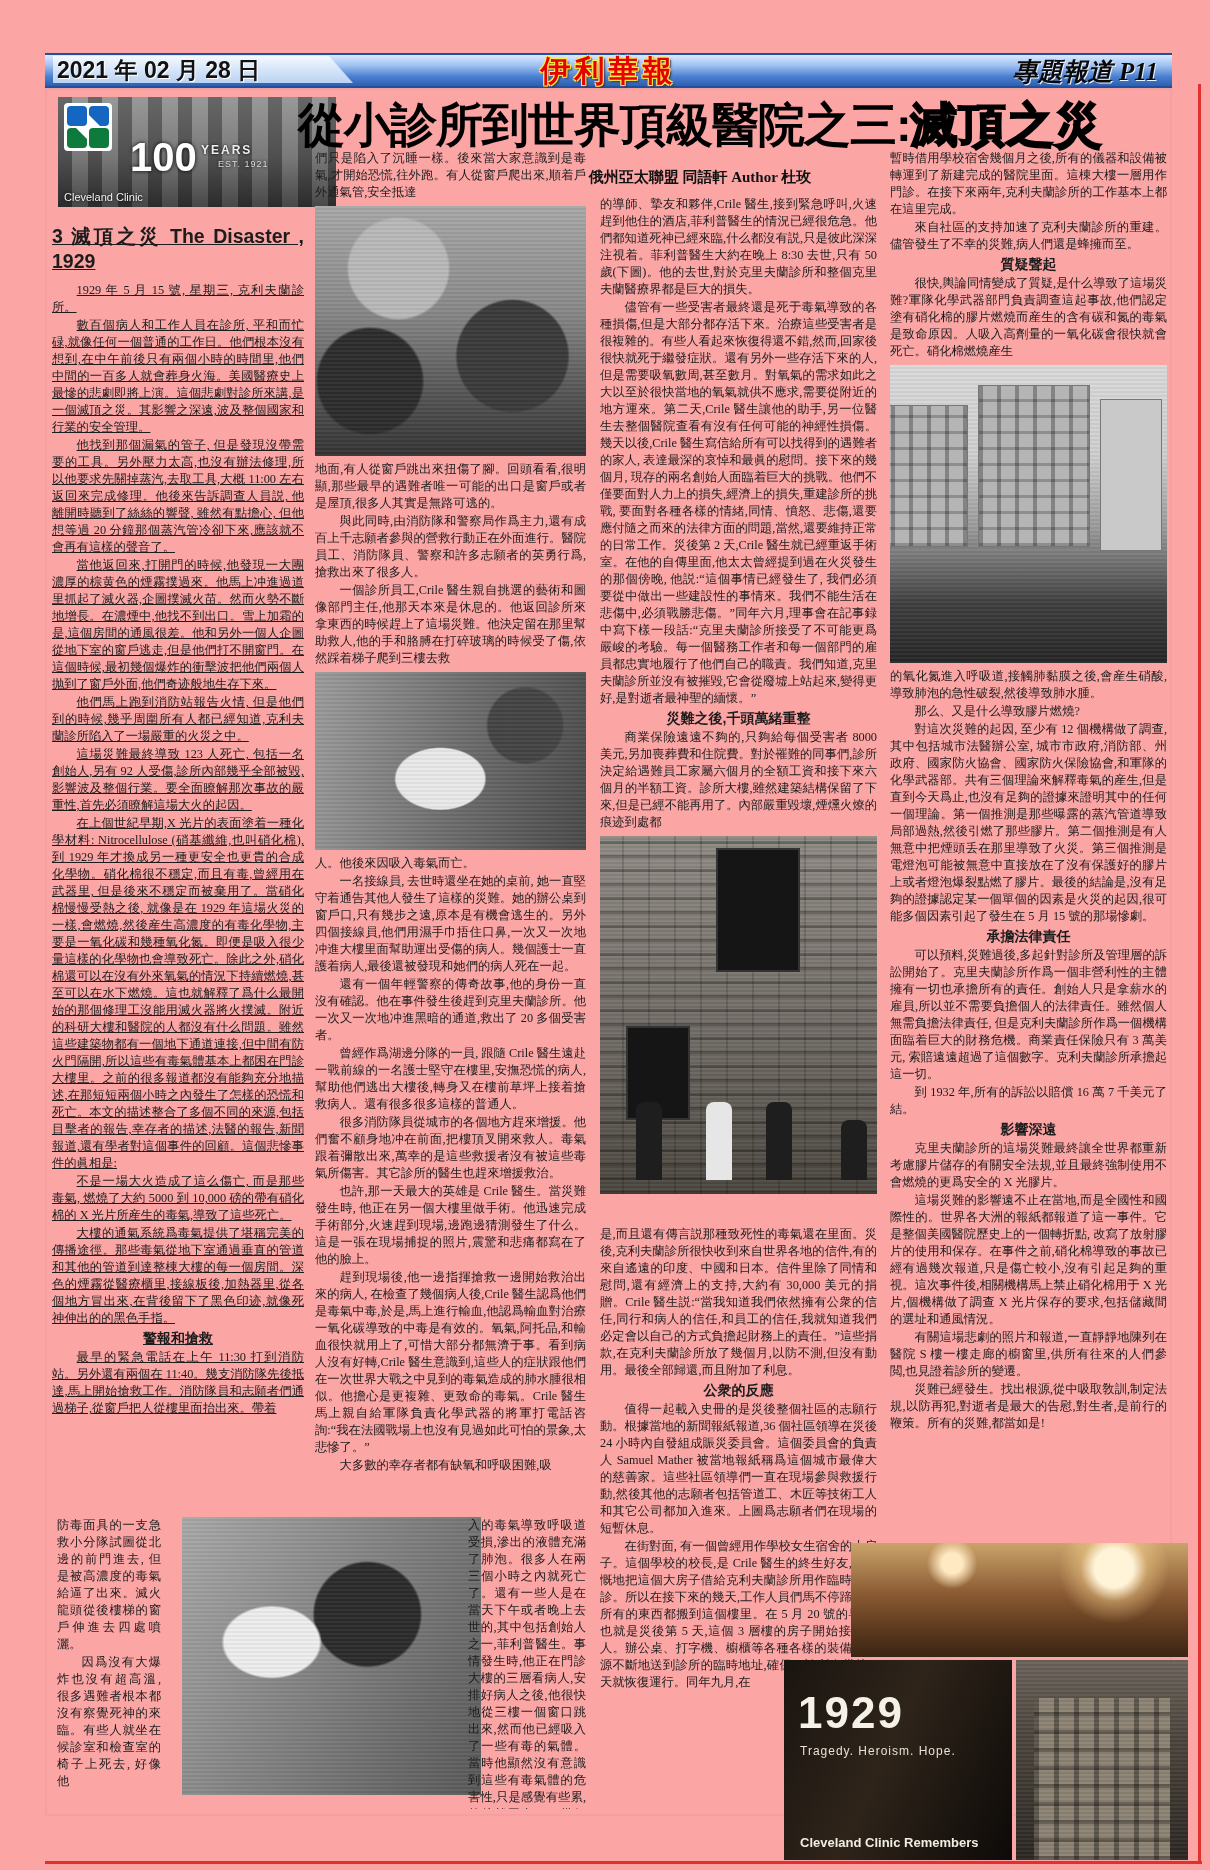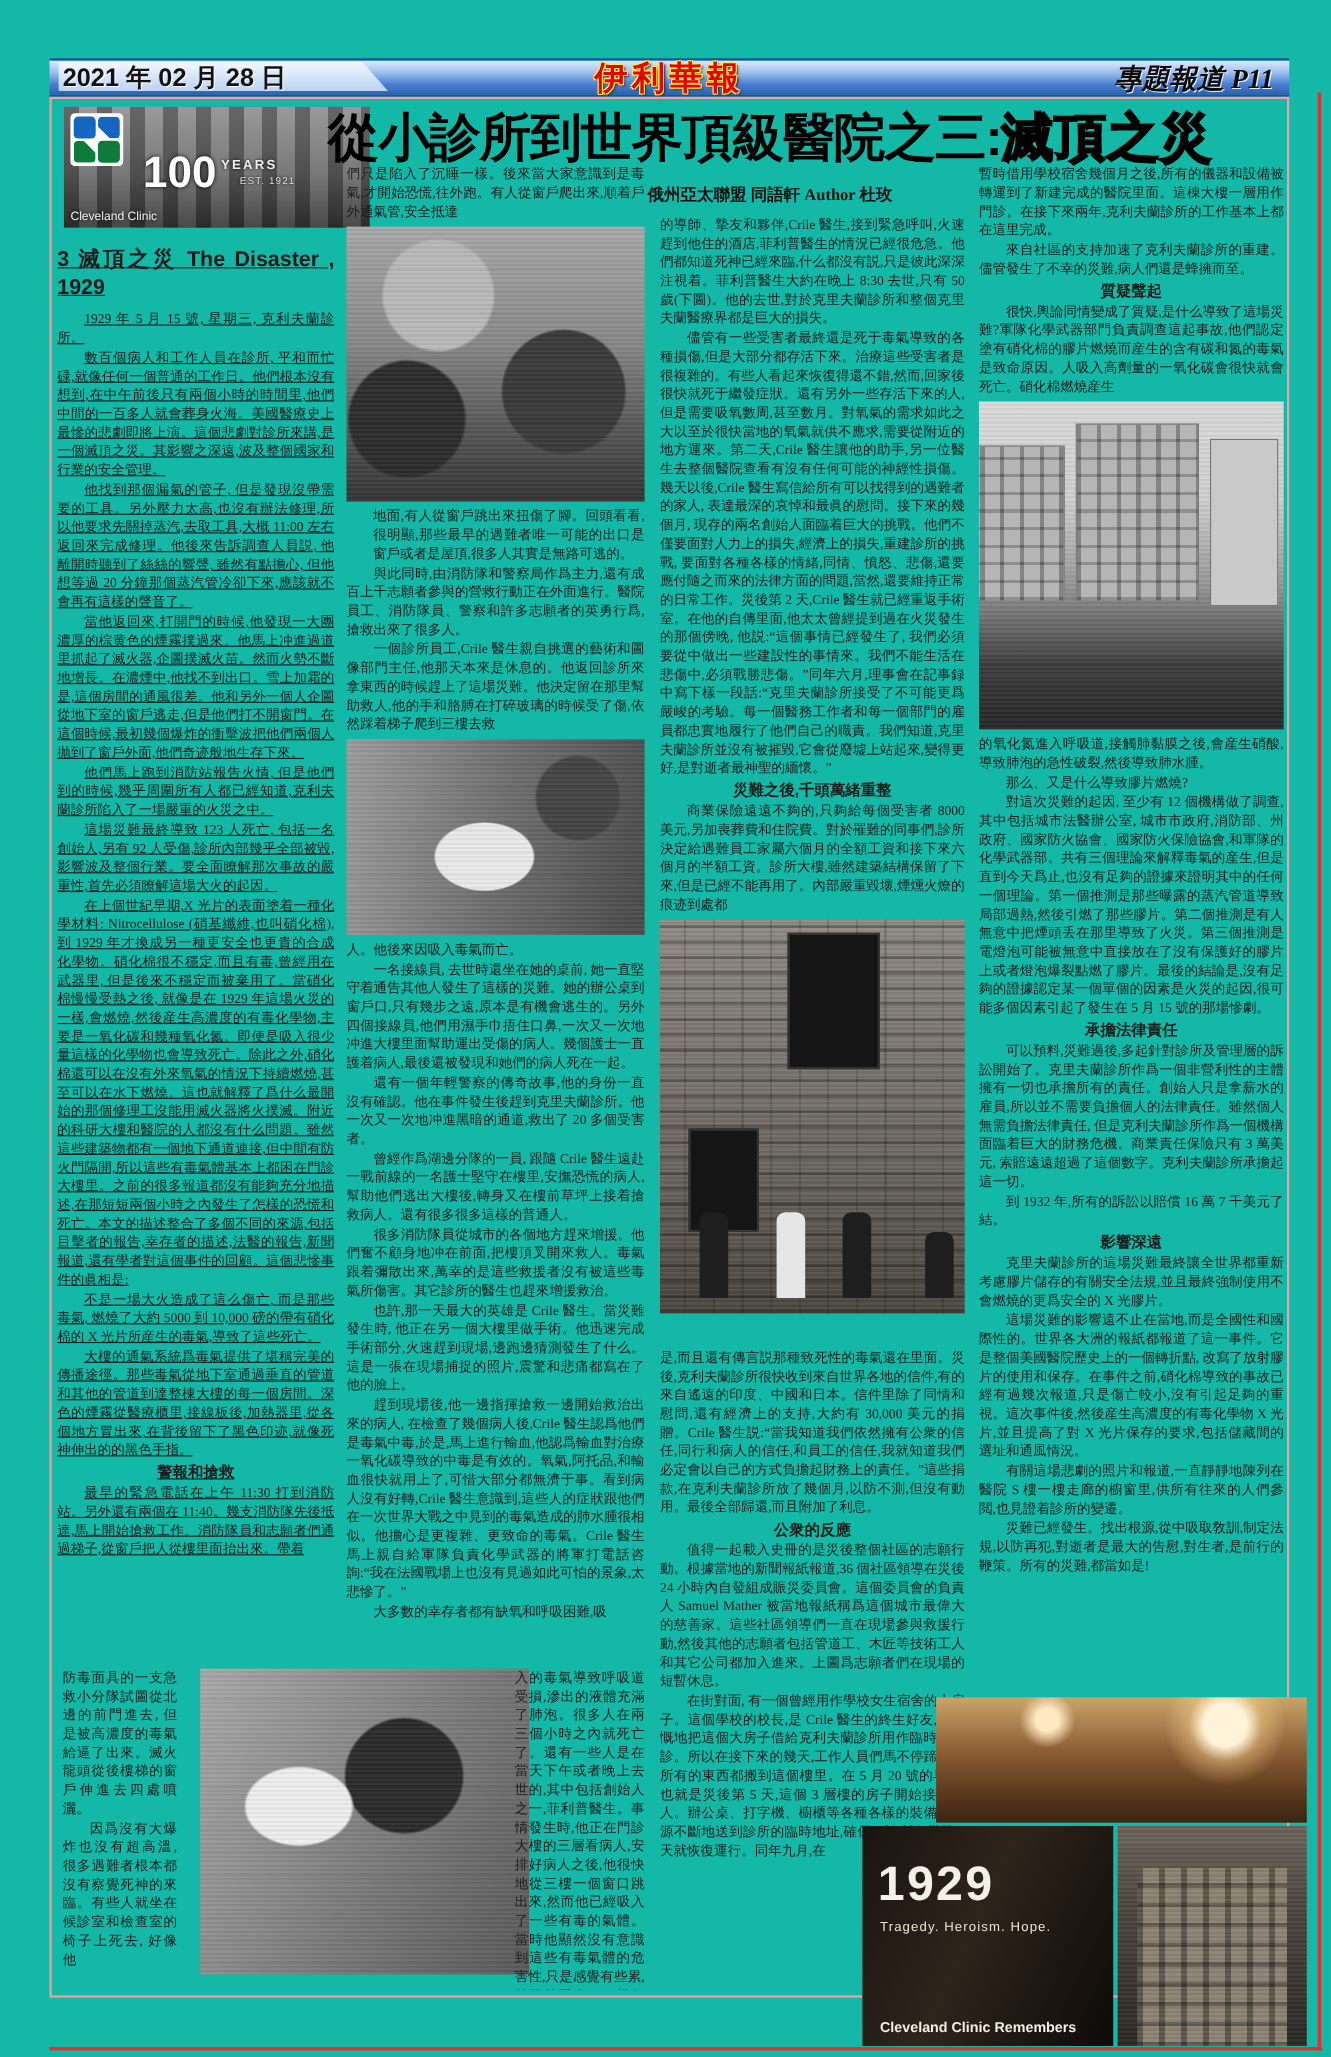--- a/index.html
+++ b/index.html
@@ -1,16 +1,16 @@
 <!DOCTYPE html>
 <html><head>
 <meta charset="utf-8">
 <style>
   html,body{margin:0;padding:0;background:#ffffff;}
-  #page{position:relative;width:1210px;height:1870px;background:#14b8a6;overflow:hidden;
+  #page{position:relative;width:1210px;height:1870px;background:#fca5a5;overflow:hidden;
         font-family:"Liberation Serif","DejaVu Serif",serif;color:#1c1c1c;}
   
   .topbar{position:absolute;left:45px;top:53px;width:1127px;height:31px;
           background:linear-gradient(#dcebff 0%,#9dbff0 35%,#4a7fd0 70%,#2e5fb0 100%);
           border-top:2px solid #1f4f9e;border-bottom:2px solid #1f4f9e;}
   .datewrap{position:absolute;left:8px;top:1px;width:300px;height:27px;
           background:linear-gradient(#f4f9ff,#b9d2f2);clip-path:polygon(0 0,92% 0,100% 100%,0 100%);}
   .date{position:absolute;left:12px;top:0px;font-family:"Liberation Sans",sans-serif;
         font-size:23px;font-weight:bold;color:#111;text-shadow:1px 1px 0 #fff;}
   .papername{position:absolute;left:0;right:0;top:-4px;text-align:center;
@@ -146,21 +146,21 @@
   <div class="col" style="left:57px;top:1517px;width:104px;height:292px;">
     <p style="text-indent:0;">防毒面具的一支急救小分隊試圖從北邊的前門進去, 但是被高濃度的毒氣給逼了出來。滅火龍頭從後樓梯的窗戶伸進去四處噴灑。</p>
     <p>因爲沒有大爆炸也沒有超高溫, 很多遇難者根本都沒有察覺死神的來臨。有些人就坐在候診室和檢查室的椅子上死去, 好像他</p>
   </div>
 
   <div class="col" style="left:315px;top:150px;width:271px;height:1366px;">
     <p style="text-indent:0;">們只是陷入了沉睡一樣。後來當大家意識到是毒氣,才開始恐慌,往外跑。有人從窗戶爬出來,順着戶外通氣管,安全抵達</p>
     <div class="photo ph-crowd ph-flow" style="width:285px;height:250px;margin-left:-2px;">
         <div class="grain"></div>
       </div>
-    <p style="text-indent:0;margin-left:24px;">地面,有人從窗戶跳出來扭傷了腳。回頭看看,很明顯,那些最早的遇難者唯一可能的出口是窗戶或者是屋頂,很多人其實是無路可逃的。</p>
+    <p style="text-indent:0;">地面,有人從窗戶跳出來扭傷了腳。回頭看看,很明顯,那些最早的遇難者唯一可能的出口是窗戶或者是屋頂,很多人其實是無路可逃的。</p>
     <p>與此同時,由消防隊和警察局作爲主力,還有成百上千志願者參與的營救行動正在外面進行。醫院員工、消防隊員、警察和許多志願者的英勇行爲,搶救出來了很多人。</p>
     <p>一個診所員工,Crile 醫生親自挑選的藝術和圖像部門主任,他那天本來是休息的。他返回診所來拿東西的時候趕上了這場災難。他決定留在那里幫助救人,他的手和胳膊在打碎玻璃的時候受了傷,依然踩着梯子爬到三樓去救</p>
     <div class="photo ph-stretcher ph-flow" style="width:283px;height:178px;margin-left:-2px;">
         <div class="grain"></div>
       </div>
     <p style="text-indent:0;">人。他後來因吸入毒氣而亡。</p>
     <p>一名接線員, 去世時還坐在她的桌前, 她一直堅守着通告其他人發生了這樣的災難。她的辦公桌到窗戶口,只有幾步之遠,原本是有機會逃生的。另外四個接線員,他們用濕手巾捂住口鼻,一次又一次地冲進大樓里面幫助運出受傷的病人。幾個護士一直護着病人,最後還被發現和她們的病人死在一起。</p>
     <p>還有一個年輕警察的傳奇故事,他的身份一直沒有確認。他在事件發生後趕到克里夫蘭診所。他一次又一次地冲進黑暗的通道,救出了 20 多個受害者。</p>
     <p>曾經作爲湖邊分隊的一員, 跟隨 Crile 醫生遠赴一戰前線的一名護士堅守在樓里,安撫恐慌的病人,幫助他們逃出大樓後,轉身又在樓前草坪上接着搶救病人。還有很多很多這樣的普通人。</p>
     <p>很多消防隊員從城市的各個地方趕來增援。他們奮不顧身地冲在前面,把樓頂叉開來救人。毒氣跟着彌散出來,萬幸的是這些救援者沒有被這些毒氣所傷害。其它診所的醫生也趕來增援救治。</p>
@@ -207,21 +207,21 @@
       <div class="bld" style="left:292px;top:34px;width:60px;height:150px;background:#c9c9c9;"></div>
     </div>
     <p style="text-indent:0;">的氧化氮進入呼吸道,接觸肺黏膜之後,會産生硝酸,導致肺泡的急性破裂,然後導致肺水腫。</p>
     <p>那么、又是什么導致膠片燃燒?</p>
     <p>對這次災難的起因, 至少有 12 個機構做了調查, 其中包括城市法醫辦公室, 城市市政府,消防部、州政府、國家防火協會、國家防火保險協會,和軍隊的化學武器部。共有三個理論來解釋毒氣的産生,但是直到今天爲止,也沒有足夠的證據來證明其中的任何一個理論。第一個推測是那些曝露的蒸汽管道導致局部過熱,然後引燃了那些膠片。第二個推測是有人無意中把煙頭丢在那里導致了火災。第三個推測是電燈泡可能被無意中直接放在了沒有保護好的膠片上或者燈泡爆裂點燃了膠片。最後的結論是,沒有足夠的證據認定某一個單個的因素是火災的起因,很可能多個因素引起了發生在 5 月 15 號的那場慘劇。</p>
     <div class="subhead">承擔法律責任</div>
     <p>可以預料,災難過後,多起針對診所及管理層的訴訟開始了。克里夫蘭診所作爲一個非營利性的主體擁有一切也承擔所有的責任。創始人只是拿薪水的雇員,所以並不需要負擔個人的法律責任。雖然個人無需負擔法律責任, 但是克利夫蘭診所作爲一個機構面臨着巨大的財務危機。商業責任保險只有 3 萬美元, 索賠遠遠超過了這個數字。克利夫蘭診所承擔起這一切。</p>
     <p>到 1932 年,所有的訴訟以賠償 16 萬 7 千美元了結。</p>
     <div class="subhead">影響深遠</div>
     <p>克里夫蘭診所的這場災難最終讓全世界都重新考慮膠片儲存的有關安全法規,並且最終強制使用不會燃燒的更爲安全的 X 光膠片。</p>
-    <p>這場災難的影響遠不止在當地,而是全國性和國際性的。世界各大洲的報紙都報道了這一事件。它是整個美國醫院歷史上的一個轉折點, 改寫了放射膠片的使用和保存。在事件之前,硝化棉導致的事故已經有過幾次報道,只是傷亡較小,沒有引起足夠的重視。這次事件後,然後産生高濃度的有毒化學物 X 光片,並且提高了對 X 光片保存的要求,包括儲藏間的選址和通風情況。</p>
+    <p>這場災難的影響遠不止在當地,而是全國性和國際性的。世界各大洲的報紙都報道了這一事件。它是整個美國醫院歷史上的一個轉折點, 改寫了放射膠片的使用和保存。在事件之前,硝化棉導致的事故已經有過幾次報道,只是傷亡較小,沒有引起足夠的重視。這次事件後,相關機構馬上禁止硝化棉用于 X 光片,個機構做了調查 X 光片保存的要求,包括儲藏間的選址和通風情況。</p>
     <p>有關這場悲劇的照片和報道,一直靜靜地陳列在醫院 S 樓一樓走廊的櫥窗里,供所有往來的人們參閲,也見證着診所的變遷。</p>
     <p>災難已經發生。找出根源,從中吸取敎訓,制定法規,以防再犯,對逝者是最大的告慰,對生者,是前行的鞭策。所有的災難,都當如是!</p>
   </div>
 
   <div class="photo ph-corridor" style="position:absolute;left:833px;top:1543px;width:337px;height:114px;"></div>
   <div class="photo ph-1929" style="position:absolute;left:766px;top:1660px;width:228px;height:200px;">
     <div class="y">1929</div>
     <div class="t">Tragedy. Heroism. Hope.</div>
     <div class="c">Cleveland Clinic Remembers</div>
   </div>

